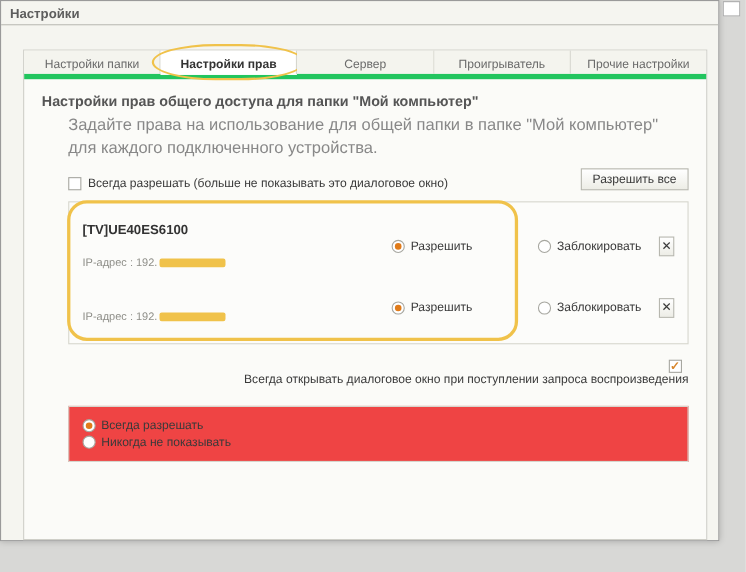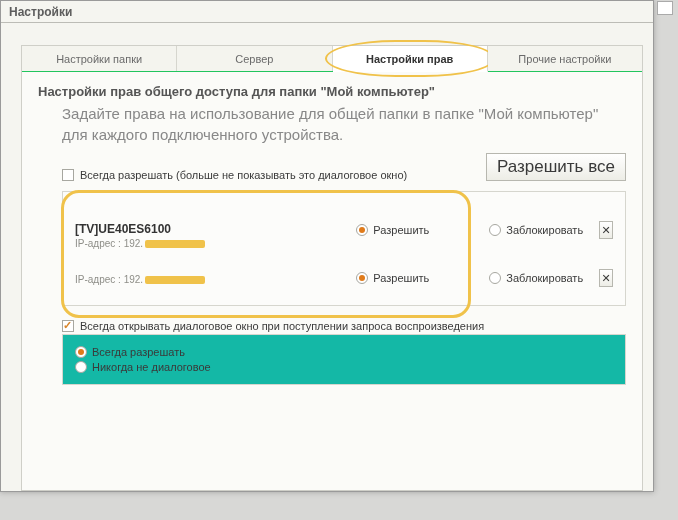--- a/index.html
+++ b/index.html
@@ -34,21 +34,21 @@
     top: 44px;
     left: 20px;
     right: 10px;
     bottom: 0;
     border: 1px solid #cfcfc8;
     background: #fbfbf8;
     padding: 0;
   }
   .tabs {
     display: flex;
-    border-bottom: 1px solid #22c55e;
+    border-bottom: 5px solid #22c55e;
     height: 26px;
   }
   .tab {
     flex: 1;
     text-align: center;
     line-height: 26px;
     font-size: 11px;
     color: #6a6a6a;
     border-right: 1px solid #d6d6ce;
     background: #f4f4ee;
@@ -104,21 +104,21 @@
     position: absolute;
     left: 0; top: -2px;
     font-size: 11px;
     color: #d8862c;
     font-weight: bold;
   }
   .btn {
     border: 1px solid #b7b7af;
     background: linear-gradient(#ffffff,#edede6);
     padding: 3px 10px;
-    font-size: 17px;
+    font-size: 11px;
     cursor: pointer;
     margin-left: 6px;
     white-space: nowrap;
   }
   .spacer { flex: 1; }
 
   .device-box {
     border: 1px solid #d6d6ce;
     background: #fcfcfa;
     margin: 0 0 14px 24px;
@@ -138,26 +138,25 @@
     align-items: center;
     padding: 10px 4px;
   }
   .device-info {
     width: 320px;
   }
   .device-name {
     font-size: 12px;
     font-weight: bold;
     color: #333;
-    margin-top: 12px;
   }
   .device-ip {
     color: #8e8e88;
     font-size: 10px;
-    margin-top: 2px;
+    margin-top: 18px;
   }
   .ip-blur {
     display: inline-block;
     width: 60px; height: 8px;
     background: #f0c24a;
     border-radius: 2px;
     vertical-align: middle;
     margin-left: 2px;
     filter: blur(0.6px);
   }
@@ -204,21 +203,21 @@
     border: 1px solid #b7b7af;
     background: linear-gradient(#ffffff,#edede6);
     text-align: center;
     line-height: 16px;
     font-size: 11px;
     cursor: pointer;
     margin-left: auto;
   }
   .remote-box {
     border: 1px solid #d6d6ce;
-    background: #14b8a6;
+    background: #ef4444;
     margin: 0 0 0 24px;
     padding: 8px 12px;
   }
   .radio-line {
     display: flex;
     align-items: center;
     margin: 3px 0;
   }
   .outer-btn {
     position: absolute;
@@ -232,22 +231,23 @@
 </head>
 <body>
 
 <div class="window">
   <div class="outer-btn"></div>
   <div class="titlebar">Настройки</div>
 
   <div class="content-frame">
     <div class="tabs" id="tabs">
         <div class="tab">Настройки папки</div>
+        <div class="tab active">Настройки прав<div class="tab-highlight"></div></div>
         <div class="tab">Сервер</div>
-        <div class="tab active">Настройки прав<div class="tab-highlight"></div></div>
+        <div class="tab">Проигрыватель</div>
         <div class="tab">Прочие настройки</div>
       </div>
 
     <div class="body">
 
       <div class="section-title">Настройки прав общего доступа для папки "Мой компьютер"</div>
       <div class="section-desc">Задайте права на использование для общей папки в папке "Мой компьютер" для каждого подключенного устройства.</div>
 
       <div class="row-top">
         <div class="checkbox"></div>
@@ -283,31 +283,31 @@
             </div>
             <div class="radio-group">
               <div class="radio"></div>
               <span>Заблокировать</span>
             </div>
             <div class="xbtn">✕</div>
           </div>
         </div>
 
 
-      <div class="row-top" style="margin-top:4px;margin-bottom:2px;">
+      <div class="row-top" style="margin-top:4px;margin-bottom:18px;flex-direction:column;">
         <div class="checkbox checked"></div>
         <span>Всегда открывать диалоговое окно при поступлении запроса воспроизведения</span>
       </div>
 
       <div class="remote-box">
         <div class="radio-line">
           <div class="radio checked"></div>
           <span>Всегда разрешать</span>
         </div>
         <div class="radio-line">
           <div class="radio"></div>
-          <span>Никогда не диалоговое</span>
+          <span>Никогда не показывать</span>
         </div>
       </div>
 
     </div>
   </div>
 </div>
 
 </body></html>

